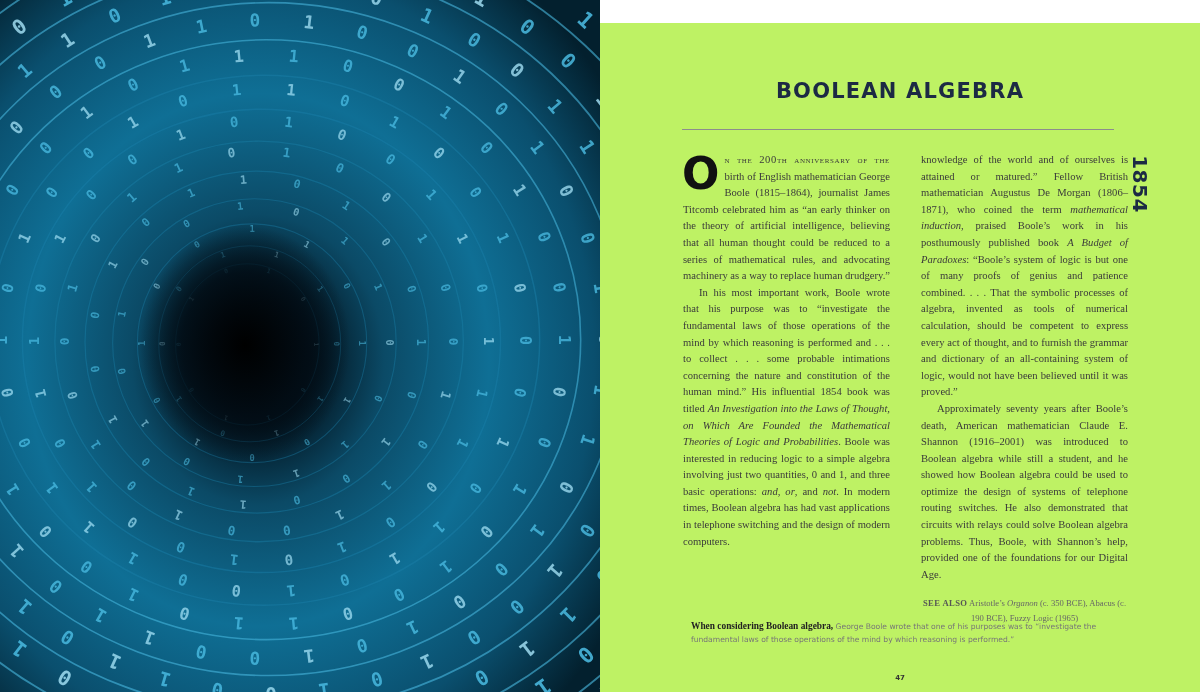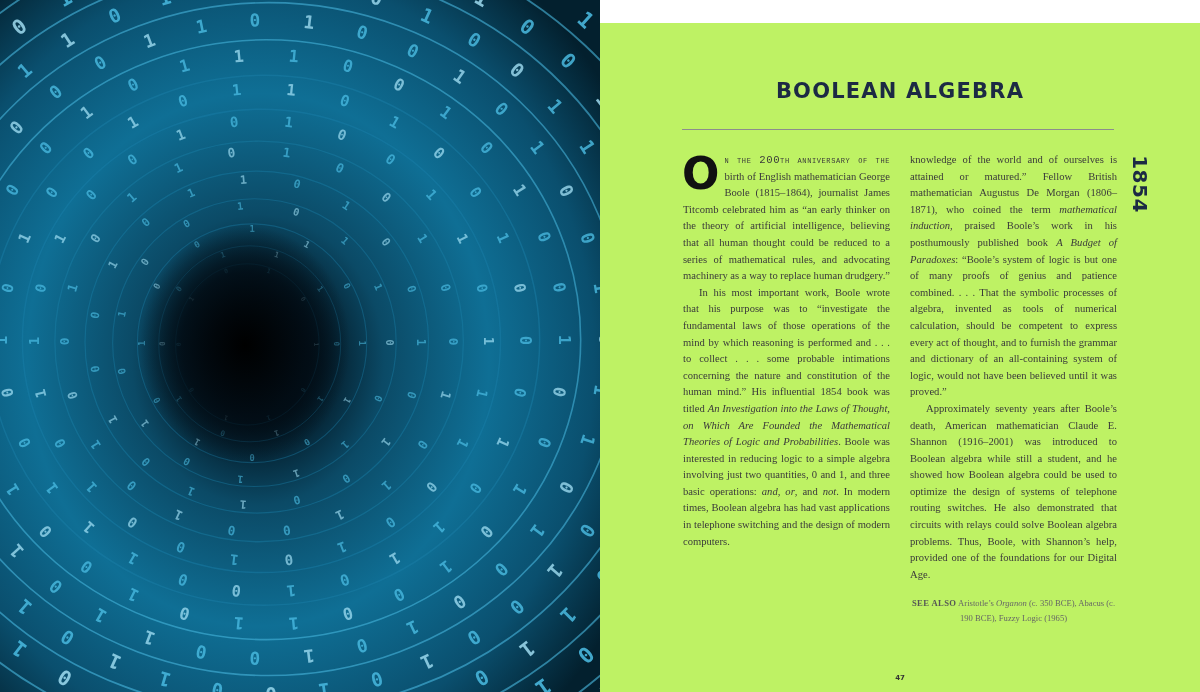--- a/index.html
+++ b/index.html
@@ -9,23 +9,23 @@
   .left-page svg { display: block; }
   .right-page { width: 600px; height: 692px; position: relative; background: #bef264; margin-top: 23px; }
   .title { position: absolute; left: 0; width: 600px; top: 56px; text-align: center; font-family: "DejaVu Sans", sans-serif; font-weight: bold; font-size: 21px; letter-spacing: 1.2px; color: #1c2a44; }
   .rule { position: absolute; left: 82px; width: 432px; top: 106px; height: 0; border-top: 1.2px solid #8d8d8d; }
   .year { position: absolute; left: 528px; top: 131px; width: 24px; height: 60px; }
   .year span { position: absolute; left: 50%; top: 50%; transform: translate(-50%, -50%) rotate(90deg); font-family: "DejaVu Sans", sans-serif; font-weight: bold; font-size: 20px; color: #1c2a44; white-space: nowrap; letter-spacing: 0.5px; }
   .col { position: absolute; top: 129px; width: 207px; font-size: 10.6px; line-height: 16.6px; color: #3a3a3a; text-align: justify; hyphens: auto; }
   .col p { margin: 0; }
   .col p.indent { text-indent: 16px; }
   .col-1 { left: 83px; }
-  .col-2 { left: 310px; }
+  .col-2 { left: 321px; }
   .dropcap { float: left; font-family: "DejaVu Sans", sans-serif; font-weight: bold; font-size: 44px; line-height: 38px; margin: 3px 5px 0 -1px; color: #111; }
-  .smallcaps { font-variant: small-caps; letter-spacing: 0.6px; font-family: Liberation Mono, monospace; }
+  .smallcaps { font-variant: small-caps; letter-spacing: 0.6px; }
   .see-also { margin-top: 13px !important; font-size: 8.6px; line-height: 15px; color: #666; text-align: center; }
   .see-also .label { font-weight: bold; font-variant: small-caps; color: #555; letter-spacing: 0.4px; }
   .caption { position: absolute; left: 91px; top: 597px; width: 452px; font-family: "DejaVu Sans", sans-serif; font-size: 7.6px; line-height: 13px; color: #777; }
   .caption b { font-family: "Liberation Serif", serif; font-size: 9.4px; color: #222; }
   .page-num { position: absolute; left: 0; width: 600px; top: 651px; text-align: center; font-family: "DejaVu Sans", sans-serif; font-size: 7px; color: #333; font-weight: bold; }
 </style>
 </head>
 <body>
 
 <div class="spread">
@@ -368,16 +368,17 @@
       <p><span class="dropcap">O</span><span class="smallcaps">n the 200th anniversary of the</span><span> birth of English mathematician George Boole (1815–1864), journalist James Titcomb celebrated him as “an early thinker on the theory of artificial intelligence, believing that all human thought could be reduced to a series of mathematical rules, and advocating machinery as a way to replace human drudgery.”</span></p>
       <p class="indent"><span>In his most important work, Boole wrote that his purpose was to “investigate the fundamental laws of those operations of the mind by which reasoning is performed and . . . to collect . . . some probable intimations concerning the nature and constitution of the human mind.” His influential 1854 book was titled </span><i>An Investigation into the Laws of Thought, on Which Are Founded the Mathematical Theories of Logic and Probabilities</i><span>. Boole was interested in reducing logic to a simple algebra involving just two quantities, 0 and 1, and three basic operations: </span><i>and</i><span>, </span><i>or</i><span>, and </span><i>not</i><span>. In modern times, Boolean algebra has had vast applications in telephone switching and the design of modern computers.</span></p>
     </div>
 
     <div class="col col-2">
       <p><span>knowledge of the world and of ourselves is attained or matured.” Fellow British mathematician Augustus De Morgan (1806–1871), who coined the term </span><i>mathematical induction</i><span>, praised Boole’s work in his posthumously published book </span><i>A Budget of Paradoxes</i><span>: “Boole’s system of logic is but one of many proofs of genius and patience combined. . . . That the symbolic processes of algebra, invented as tools of numerical calculation, should be competent to express every act of thought, and to furnish the grammar and dictionary of an all-containing system of logic, would not have been believed until it was proved.”</span></p>
       <p class="indent">Approximately seventy years after Boole’s death, American mathematician Claude E. Shannon (1916–2001) was introduced to Boolean algebra while still a student, and he showed how Boolean algebra could be used to optimize the design of systems of telephone routing switches. He also demonstrated that circuits with relays could solve Boolean algebra problems. Thus, Boole, with Shannon’s help, provided one of the foundations for our Digital Age.</p>
       <p class="see-also"><span class="label">SEE ALSO</span><span> Aristotle’s </span><i>Organon</i><span> (c. 350 BCE), Abacus (c. 190 BCE), Fuzzy Logic (1965)</span></p>
     </div>
 
+    <div class="caption"><b>When considering Boolean algebra,</b><span> George Boole wrote that one of his purposes was to “investigate the fundamental laws of those operations of the mind by which reasoning is performed.”</span></div>
 
     <div class="page-num">47</div>
   </div>
 </div>
 
 </body></html>

